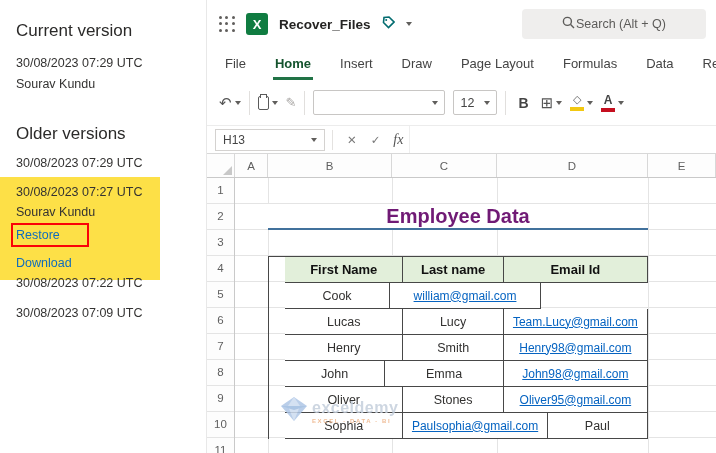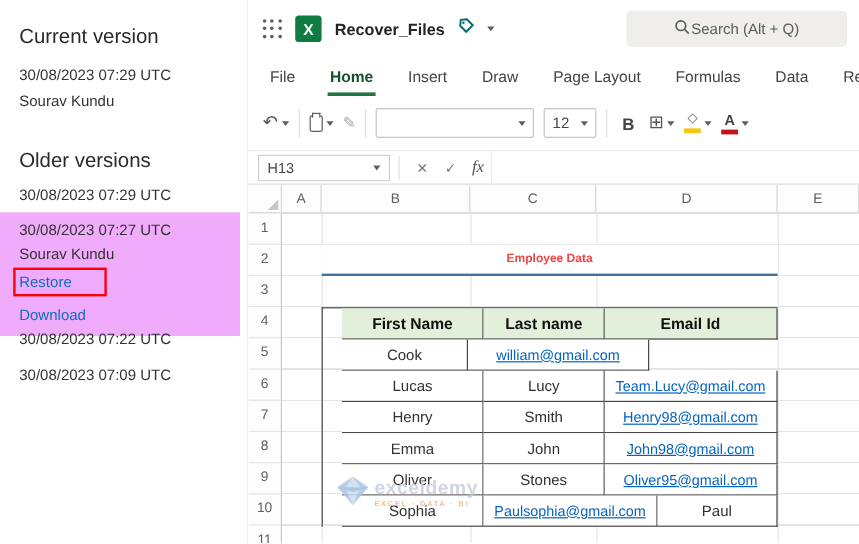--- a/index.html
+++ b/index.html
@@ -11,21 +11,21 @@
   .version-panel { position:absolute; left:0; top:0; width:207px; height:100%; background:#fff; border-right:1px solid #e8e8e8; }
   .vp-h { position:absolute; left:16px; font-size:17px; font-weight:400; color:#2b2a29; }
   .vp-h1 { top:21px; }
   .vp-h2 { top:124px; }
   .vp-line { font-size:12.5px; color:#34333.2; color:#343332; line-height:20px; }
   .vp-cur-date { position:absolute; left:16px; top:53px; }
   .vp-cur-author { position:absolute; left:16px; top:74px; }
   .vp-item0 { position:absolute; left:16px; top:153px; }
   .vp-item2 { position:absolute; left:16px; top:273px; }
   .vp-item3 { position:absolute; left:16px; top:303px; }
-  .vp-selected { position:absolute; left:0; top:177px; width:200px; background:#f0abfc; padding:5px 16px 7px 16px; }
+  .vp-selected { position:absolute; left:0; top:177px; width:160px; background:#fde047; padding:5px 16px 7px 16px; }
   .vp-link { color:#0f6cbd; text-decoration:none; cursor:pointer; font-size:12.5px; line-height:20px; display:inline-block; }
   .restore-annotation { display:inline-block; border:2px solid #fb0207; padding:0 27px 0 3px; margin-left:-5px; margin-top:1px; }
   .vp-download { margin-top:6px; }
 
   
   .excel { position:absolute; left:207px; top:0; width:509px; height:453px; overflow:hidden; background:#fff; }
 
   
   .suite-bar { position:relative; height:48px; display:flex; align-items:center; padding:0 12px; gap:11px; background:#fff; }
   .waffle { width:16px; height:16px; display:grid; grid-template-columns:repeat(3,1fr); gap:3px; cursor:pointer; }
@@ -80,21 +80,21 @@
   .grid-body { position:absolute; left:0; top:24px; right:0; bottom:0; }
   .row-hdrs { position:absolute; left:0; top:0; width:28px; bottom:0; border-right:1px solid #c9c9c9; background:#fdfdfd; }
   .row-hdr { height:26px; line-height:25px; text-align:center; font-size:11.5px; color:#5f5f5f; border-bottom:1px solid #e4e4e4; cursor:pointer; }
   .cells { position:absolute; left:28px; top:0; right:0; bottom:0;
            background:repeating-linear-gradient(to bottom, transparent 0, transparent 25px, #e4e4e4 25px, #e4e4e4 26px); }
   .vline { position:absolute; top:0; bottom:0; width:1px; background:#e4e4e4; }
   .vl-ab { left:33px; } .vl-bc { left:157px; } .vl-cd { left:262px; } .vl-de { left:413px; }
 
   .title-cell { position:absolute; left:33px; top:26px; width:380px; height:26px; background:#fff;
                 border-bottom:2px solid #41719c; text-align:center; line-height:24px;
-                font-size:10px; font-weight:700; color:#ef4444; z-index:2; }
+                font-size:20px; font-weight:700; color:#701a75; z-index:2; }
 
   .emp-table { position:absolute; left:33px; top:78px; width:380px; z-index:2;
                border-top:1px solid #474747; border-left:1px solid #474747; font-size:12.5px; }
   .t-row { display:flex; height:26px;padding-left:16px; }
   .t-cell { border-right:1px solid #474747; border-bottom:1px solid #474747; background:#fff;
             display:flex; align-items:center; justify-content:center; cursor:cell; }
   .tc1 { width:124px; } .tc2 { width:105px; } .tc3 { width:151px; }
   .t-head .t-cell { background:#e2efda; font-weight:700; font-size:13px; color:#111; }
   .email-link { color:#0563c1; text-decoration:underline; font-size:12px; cursor:pointer; }
 
@@ -282,22 +282,22 @@
                 </div>
             </div>
             <div class="t-row">
               <div class="t-cell tc1">Henry</div>
               <div class="t-cell tc2">Smith</div>
               <div class="t-cell tc3">
                   <a class="email-link">Henry98@gmail.com</a>
                 </div>
             </div>
             <div class="t-row">
+              <div class="t-cell tc2">John</div>
               <div class="t-cell tc1">Emma</div>
-              <div class="t-cell tc2">John</div>
               <div class="t-cell tc3">
                   <a class="email-link">John98@gmail.com</a>
                 </div>
             </div>
             <div class="t-row">
               <div class="t-cell tc1">Oliver</div>
               <div class="t-cell tc2">Stones</div>
               <div class="t-cell tc3">
                   <a class="email-link">Oliver95@gmail.com</a>
                 </div>

